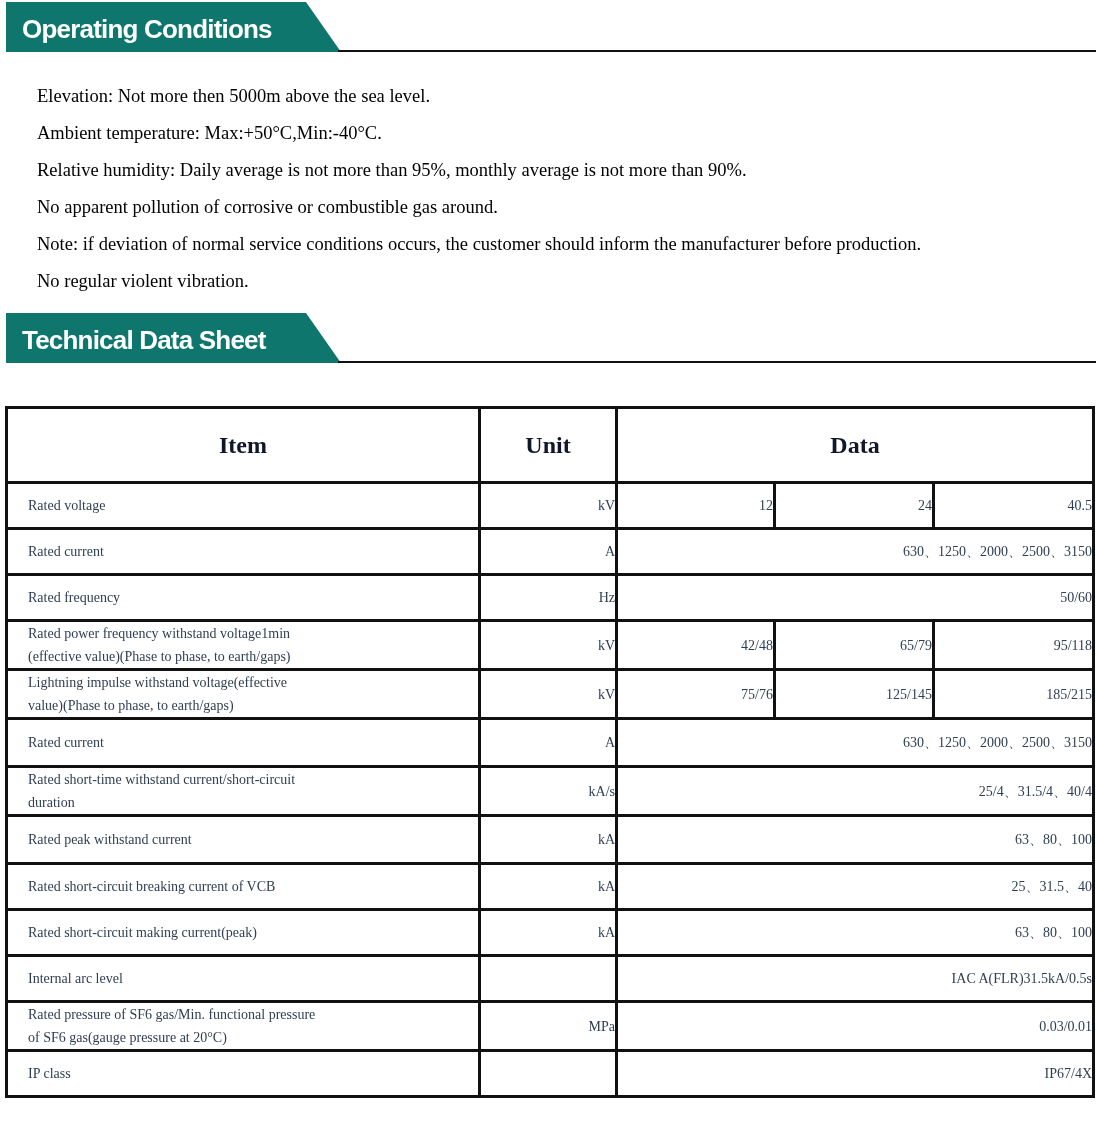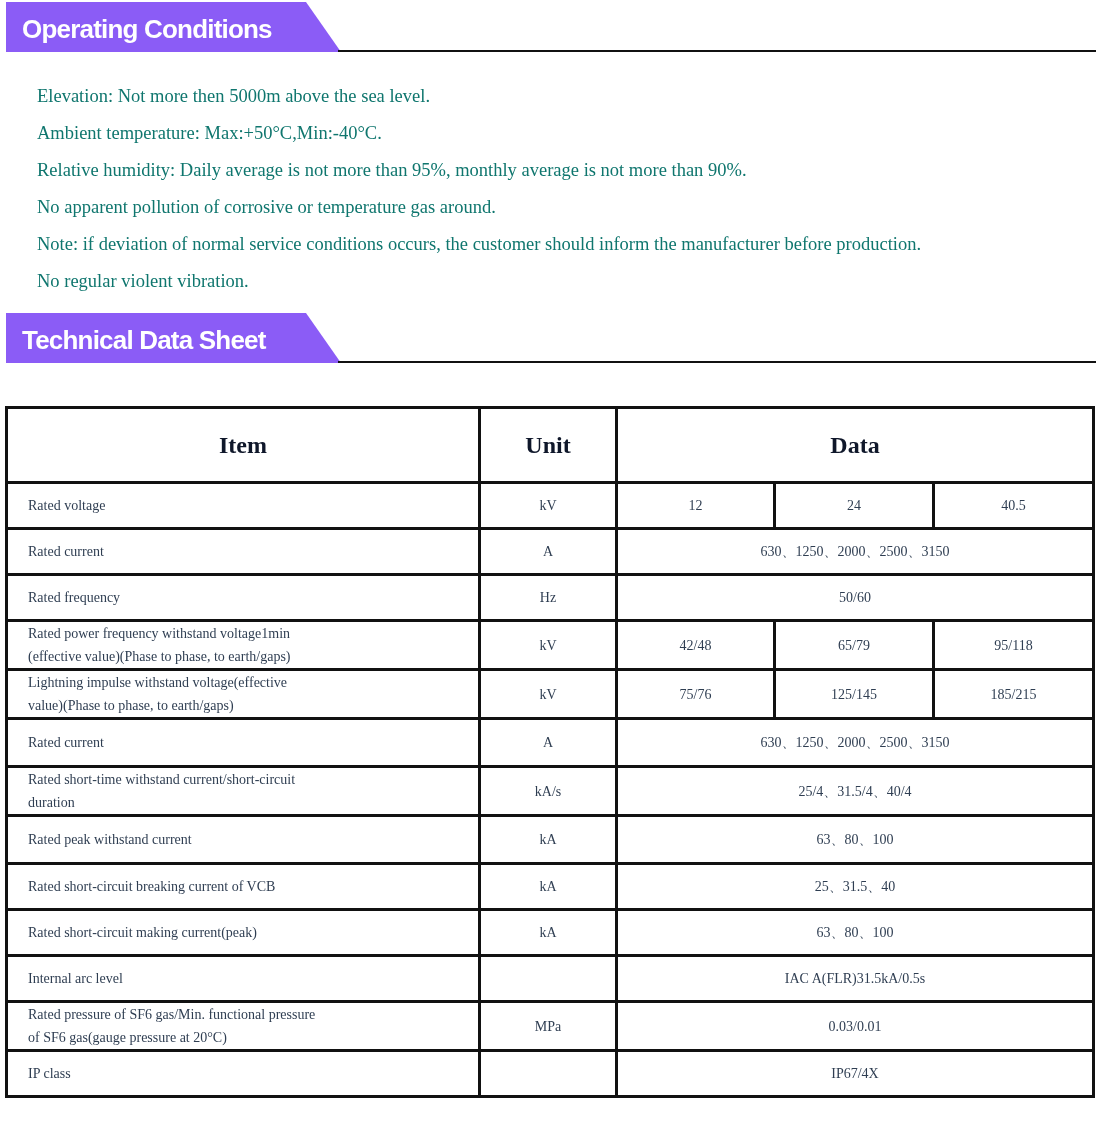--- a/index.html
+++ b/index.html
@@ -1,46 +1,46 @@
 <!DOCTYPE html>
 <html><head>
   <meta charset="utf-8">
   <style>
     html, body { margin: 0; padding: 0; background: #ffffff; }
     body { width: 1096px; height: 1129px; position: relative; overflow: hidden; font-family: "Liberation Serif", "DejaVu Serif", serif; }
 
     .section-header { position: absolute; left: 0; width: 1096px; height: 56px; }
     .banner {
       position: absolute; left: 6px; top: 2px; height: 50px; width: 335px;
-      background: #8b5cf6;
+      background: #0f766e;
       clip-path: polygon(0 0, 300px 0, 335px 100%, 0 100%);
     }
     .banner-title {
       position: absolute; left: 16px; top: 12px;
       font-family: "Liberation Sans", "DejaVu Sans", sans-serif;
       font-weight: bold; font-size: 26px; color: #ffffff; letter-spacing: -0.8px;
       white-space: nowrap;
     }
     .rule { position: absolute; left: 338px; right: 0; top: 50px; height: 2px; background: #111; }
 
     #sec1 { top: 0; }
     #sec2 { top: 311px; }
 
     .conditions { position: absolute; left: 37px; top: 84px; }
-    .cond-line { font-size: 18.5px; color: #0f766e; height: 37px; line-height: 24px; white-space: nowrap; }
+    .cond-line { font-size: 18.5px; color: #000000; height: 37px; line-height: 24px; white-space: nowrap; }
 
     table.tds {
       position: absolute; left: 5px; top: 406px; width: 1087px;
       border-collapse: collapse; table-layout: fixed;
       border: 3px solid #111;
     }
     table.tds td, table.tds th { border: 3px solid #111; padding: 0; color: #2f3e52; font-size: 14px; line-height: 23px; }
     table.tds th { font-weight: bold; color: #0f172a; font-size: 24px; height: 72px; text-align: center; }
     td.item { padding-left: 20px !important; text-align: left; }
-    td.unit, td.val { text-align: center; }
+    td.unit, td.val { text-align: right; }
     tr.r { height: 46px; }
     tr.r2 { height: 48px; padding-left: 48px; }
     col.c-item { width: 473px; }
     col.c-unit { width: 137px; }
     col.c-d1 { width: 158px; }
     col.c-d2 { width: 159px; }
     col.c-d3 { width: 160px; }
   </style>
 </head>
 <body>
@@ -49,21 +49,21 @@
   <div class="banner">
     <span class="banner-title">Operating Conditions</span>
   </div>
   <div class="rule"></div>
 </div>
 
 <div class="conditions">
   <div class="cond-line">Elevation: Not more then 5000m above the sea level.</div>
   <div class="cond-line">Ambient temperature: Max:+50°C,Min:-40°C.</div>
   <div class="cond-line">Relative humidity: Daily average is not more than 95%, monthly average is not more than 90%.</div>
-  <div class="cond-line">No apparent pollution of corrosive or temperature gas around.</div>
+  <div class="cond-line">No apparent pollution of corrosive or combustible gas around.</div>
   <div class="cond-line">Note: if deviation of normal service conditions occurs, the customer should inform the manufacturer before production.</div>
   <div class="cond-line">No regular violent vibration.</div>
 </div>
 
 <div class="section-header" id="sec2">
   <div class="banner">
     <span class="banner-title">Technical Data Sheet</span>
   </div>
   <div class="rule"></div>
 </div>

